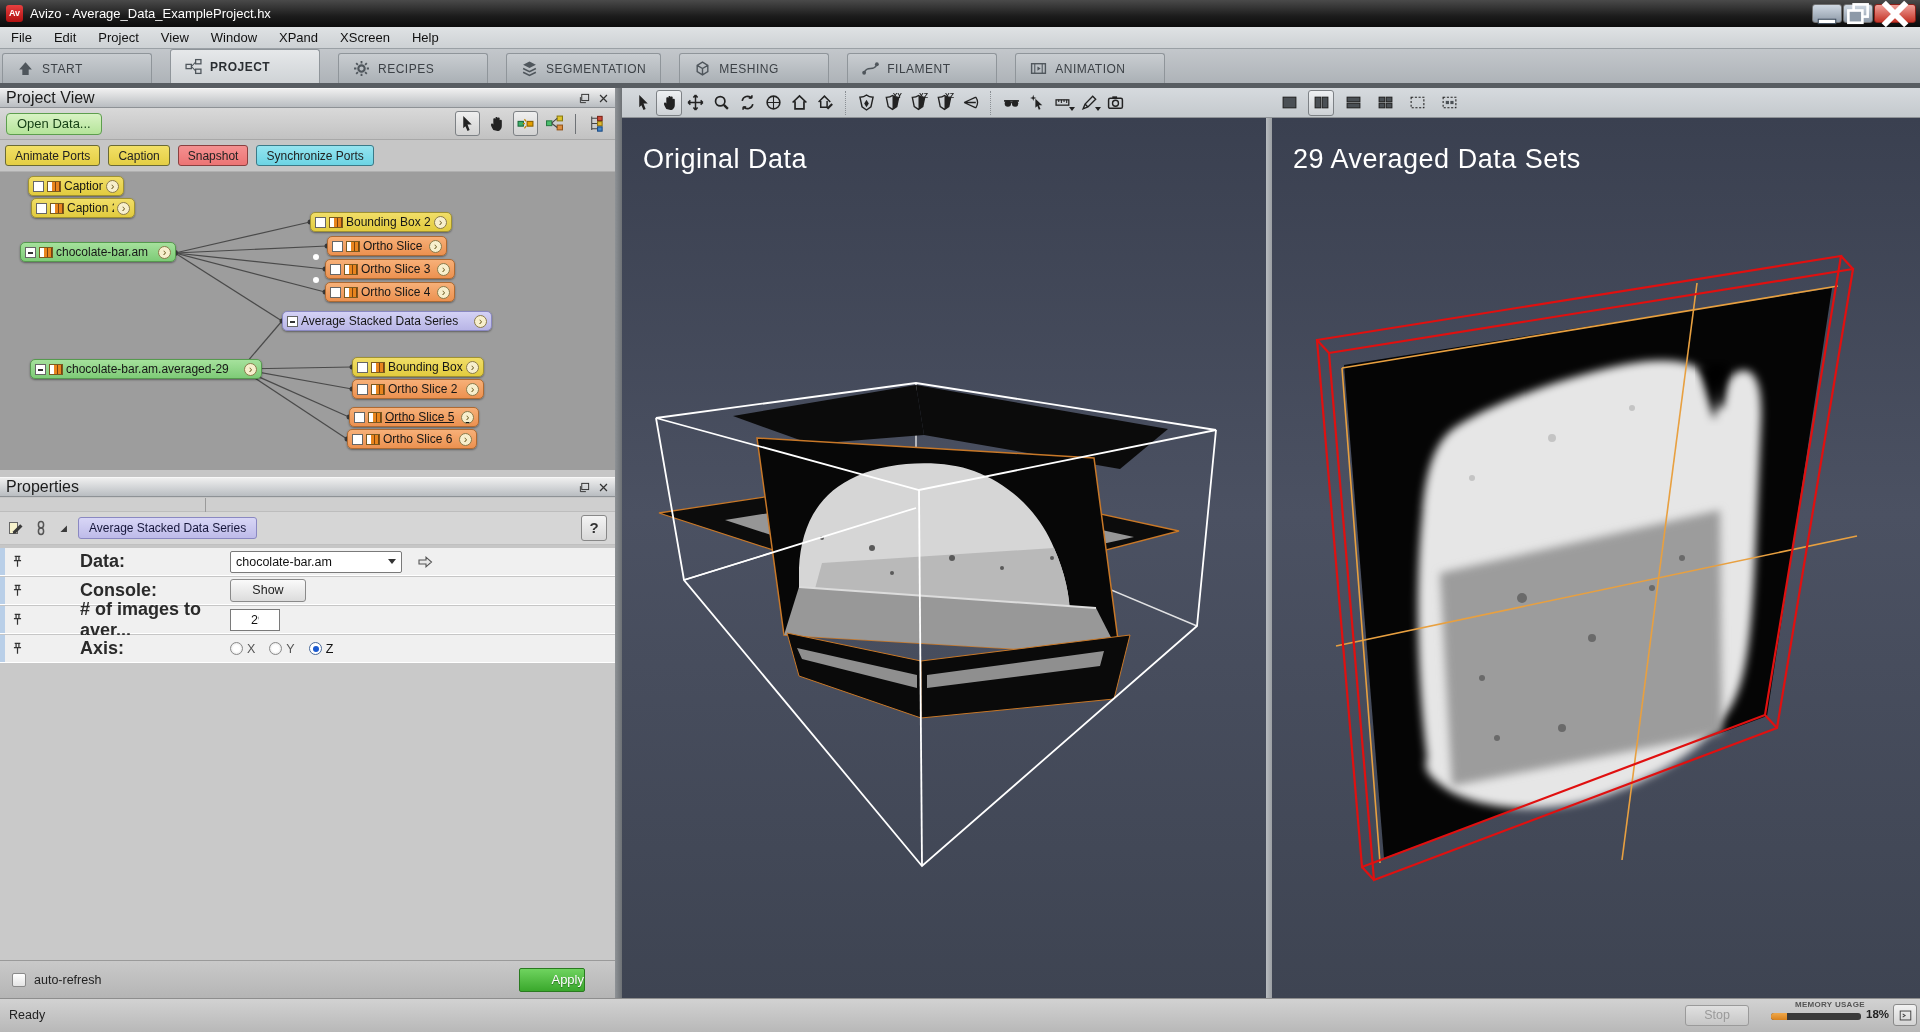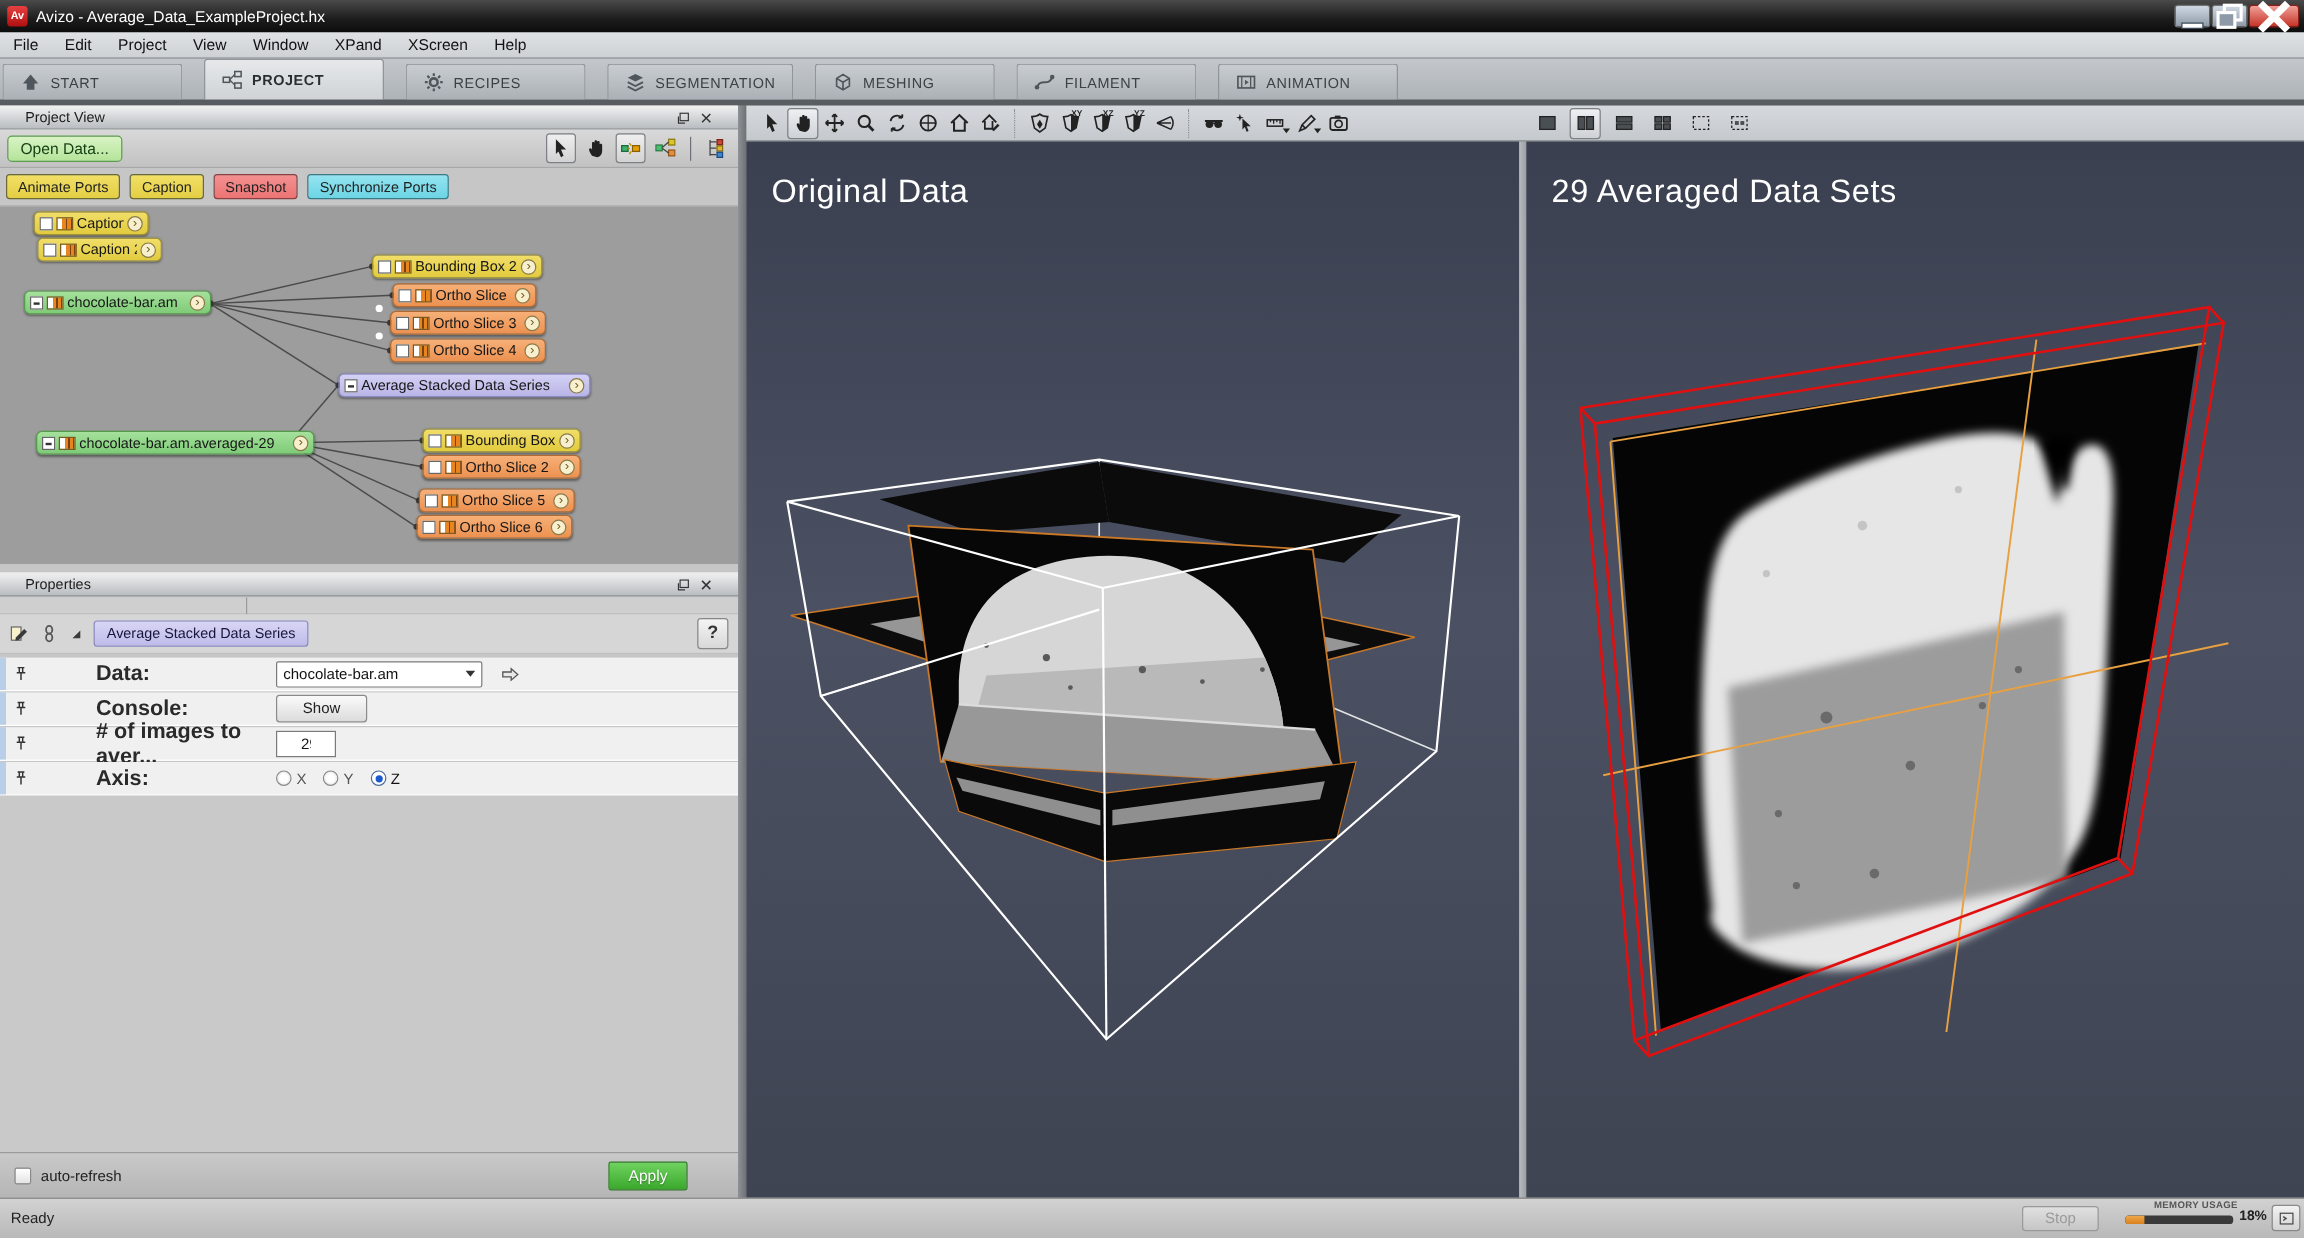--- a/index.html
+++ b/index.html
@@ -18,21 +18,21 @@
   .menu-item{font-size:13px;color:#111;padding:2px 11px;cursor:default;}
   
   #ribbon{position:absolute;left:0;top:49px;width:100%;height:39px;background:linear-gradient(#c3c7cb,#aeb3b8);border-bottom:5px solid #585d62;display:flex;align-items:flex-end;gap:14px;}
   .rtab{height:30px;margin:0 2px;padding:0 14px;display:flex;align-items:center;gap:8px;font-size:12px;color:#3c4146;letter-spacing:.5px;background:linear-gradient(#c9cdd1,#aab0b5);border:1px solid #8f959a;border-bottom:none;border-radius:3px 3px 0 0;min-width:150px;}
   .rtab.active{background:linear-gradient(#e6e8ea,#cfd3d6);height:34px;font-weight:bold;color:#2a2e32;}
   .rtab .icon{width:17px;height:17px;}
   
   #main{position:absolute;left:0;top:88px;width:1920px;height:910px;}
   #left-panel{position:absolute;left:0;top:0;width:615px;height:910px;background:#c6c6c6;}
   #panel-divider{position:absolute;left:615px;top:0;width:7px;height:910px;background:linear-gradient(90deg,#8e9296,#6d7175);}
-  .dock-header{position:absolute;left:0;width:615px;height:20px;background:linear-gradient(#efefef,#b9bdc1);border-top:1px solid #f8f8f8;border-bottom:1px solid #8e9296;font-size:12px;color:#1c1c1c;display:flex;align-items:center;padding:0 21px;}
+  .dock-header{position:absolute;left:0;width:615px;height:20px;background:linear-gradient(#efefef,#b9bdc1);border-top:1px solid #f8f8f8;border-bottom:1px solid #8e9296;font-size:16px;color:#1c1c1c;display:flex;align-items:center;padding:0 6px;}
   .dock-header .hicons{margin-left:auto;display:flex;gap:8px;align-items:center;}
   .dock-header .icon{width:11px;height:11px;}
   
   #pv-toolbar{position:absolute;left:0;top:20px;width:615px;height:32px;background:linear-gradient(#d9d9d9,#c2c2c2);border-bottom:1px solid #a8a8a8;display:flex;align-items:center;padding:0 6px;}
   #open-data{height:22px;padding:0 10px;font-size:13px;color:#143f14;background:linear-gradient(#d8f3c4,#b5e49a);border:1px solid #5d9e4e;border-radius:4px;}
   #pv-tools{margin-left:auto;display:flex;align-items:center;gap:4px;}
   .tooltgl{width:25px;height:25px;display:flex;align-items:center;justify-content:center;border:1px solid transparent;border-radius:3px;}
   .tooltgl.on{border-color:#7d8185;background:linear-gradient(#efefef,#d2d2d2);}
   .tooltgl .icon{width:17px;height:17px;}
   .vsep{width:1px;height:20px;background:#6e7276;margin:0 4px;}
@@ -74,21 +74,21 @@
   .num-input{width:50px;height:22px;border:1px solid #7a7a7a;font-size:12.5px;padding:0 20px;color:#111;background:#fff;}
   .radio{display:flex;align-items:center;gap:4px;margin-right:14px;font-size:12.5px;color:#555;}
   .rdot{width:13px;height:13px;border-radius:50%;border:1px solid #8a8a8a;background:radial-gradient(#fff 40%,#d8d8d8);position:relative;}
   .radio.checked .rdot{background:#fff;border-color:#4a6a9a;}
   .radio.checked .rdot::after{content:"";position:absolute;left:3px;top:3px;width:6px;height:6px;border-radius:50%;background:#1a5ad0;}
   .radio.checked{color:#111;}
   #props-empty{position:absolute;left:0;top:575px;width:615px;height:297px;background:#c9c9c9;}
   #pv-bottom{position:absolute;left:0;top:872px;width:615px;height:38px;background:linear-gradient(#c9c9c9,#b5b5b5);border-top:1px solid #9a9a9a;display:flex;align-items:center;padding:0 12px;}
   .checkbox{width:14px;height:14px;background:linear-gradient(#fff,#e4e4e4);border:1px solid #8a8a8a;border-radius:2px;}
   #auto-refresh-label{font-size:12.5px;color:#222;margin-left:8px;}
-  #apply-btn{margin-left:auto;margin-right:30px;width:66px;height:24px;background:linear-gradient(#6fd35f,#3aa82c);border:1px solid #2a7a20;border-radius:2px;color:#fff;font-size:13px;text-align:center;line-height:22px;text-shadow:0 1px 1px rgba(0,0,0,.4);}
+  #apply-btn{margin-left:auto;margin-right:18px;width:66px;height:24px;background:linear-gradient(#6fd35f,#3aa82c);border:1px solid #2a7a20;border-radius:2px;color:#fff;font-size:13px;text-align:right;line-height:22px;text-shadow:0 1px 1px rgba(0,0,0,.4);}
   
   #view-area{position:absolute;left:622px;top:0;width:1298px;height:910px;}
   #vp-toolbar{position:absolute;left:0;top:0;width:1298px;height:30px;background:linear-gradient(#d6dade,#c4c9cd);border-bottom:1px solid #8e9296;display:flex;align-items:center;padding:0 8px;}
   .vbtn{width:26px;height:26px;display:flex;align-items:center;justify-content:center;border:1px solid transparent;border-radius:3px;position:relative;}
   .vbtn.on{border-color:#7d8185;background:linear-gradient(#eef0f2,#ced2d6);}
   .vbtn .icon{width:17px;height:17px;}
   .vbtn .mini-label{position:absolute;top:1px;right:2px;font-size:7px;font-weight:bold;color:#222;}
   .tb-sep{width:0;height:24px;border-left:1px dotted #8a8f94;margin:0 7px;}
   .vbtn .dd{position:absolute;right:0;bottom:4px;width:0;height:0;border-left:3px solid transparent;border-right:3px solid transparent;border-top:4px solid #222;}
   #layout-group{margin-left:148px;display:flex;align-items:center;gap:6px;}
@@ -391,21 +391,21 @@
             <span class="nbars"></span>
             <span class="nlabel">Bounding Box</span>
             <span class="nchev">›</span>
           </div>
         <div class="node orange" style="left:352px;top:207px;width:132px;">
             <span class="nt"></span>
             <span class="nbars"></span>
             <span class="nlabel">Ortho Slice 2</span>
             <span class="nchev">›</span>
           </div>
-        <div class="node orange" style="left:349px;top:235px;width:130px;">
+        <div class="node orange" style="left:349px;top:235px;width:130px;text-decoration:underline;">
             <span class="nt"></span>
             <span class="nbars"></span>
             <span class="nlabel">Ortho Slice 5</span>
             <span class="nchev">›</span>
           </div>
         <div class="node orange" style="left:347px;top:257px;width:130px;">
             <span class="nt"></span>
             <span class="nbars"></span>
             <span class="nlabel">Ortho Slice 6</span>
             <span class="nchev">›</span>

